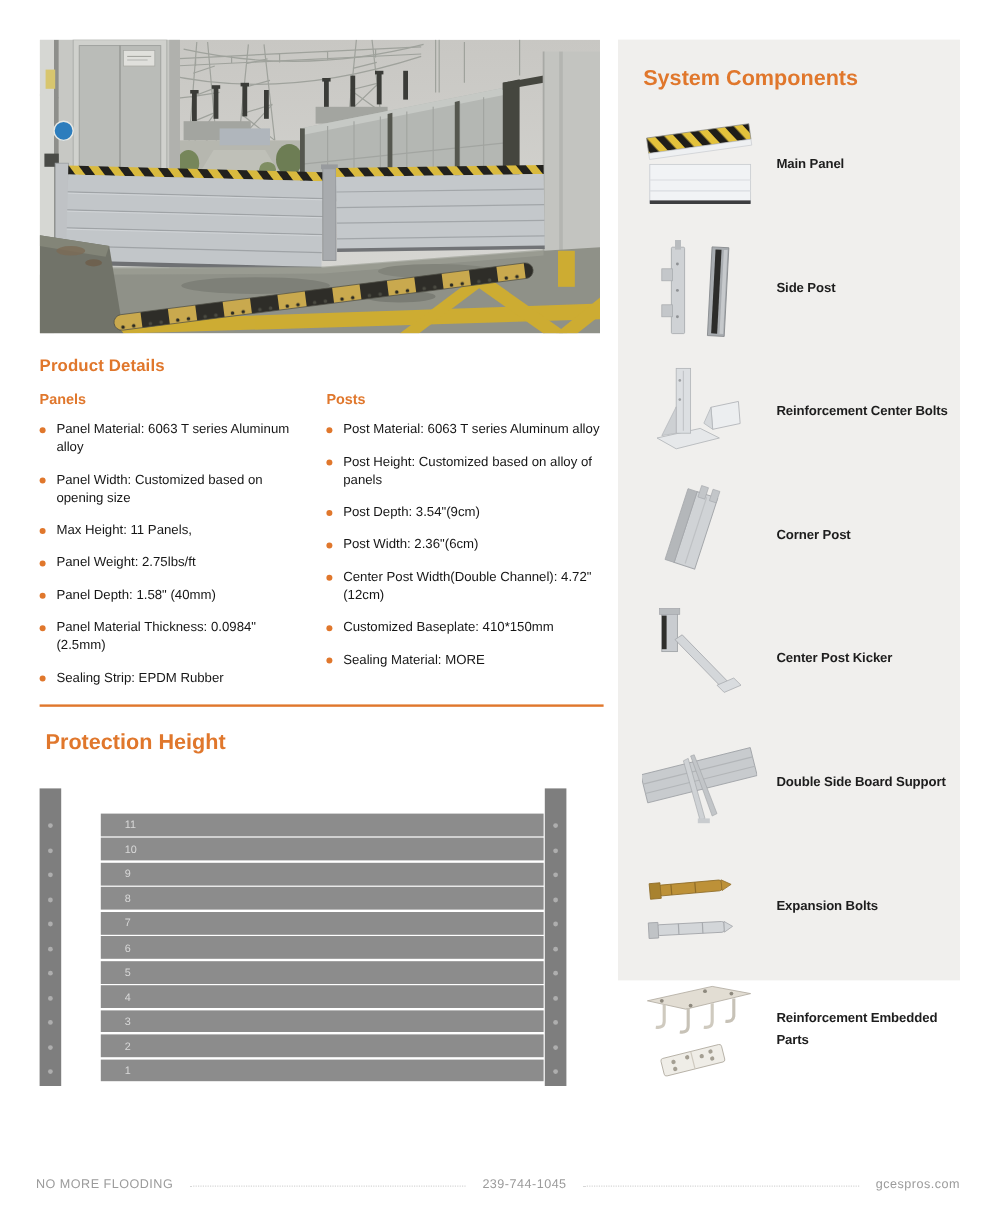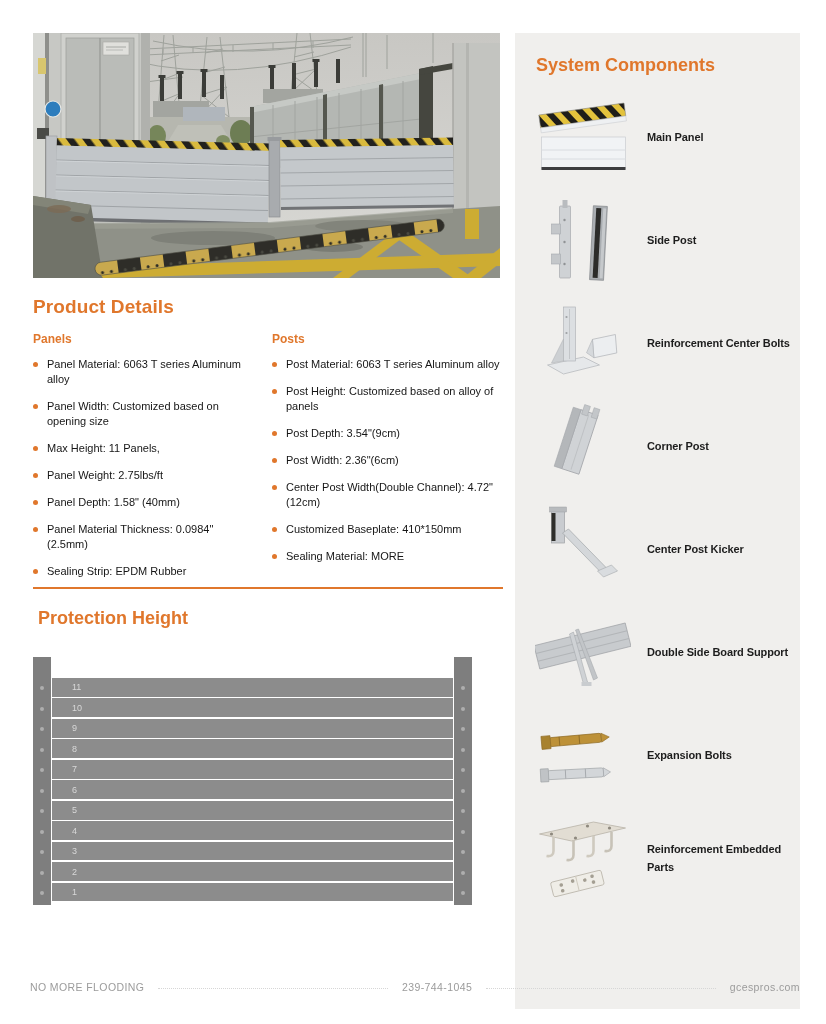--- a/index.html
+++ b/index.html
@@ -6,42 +6,42 @@
   body{
     width:826px;height:1024px;position:relative;background:#ffffff;
     font-family:"Liberation Sans", sans-serif;overflow:hidden;
     -webkit-font-smoothing:antialiased;
   }
   
   .photo{position:absolute;left:33px;top:33px;width:467px;height:245px;overflow:hidden;}
   .photo svg{display:block;width:100%;height:100%;}
   
   .main{position:absolute;left:33px;top:296px;width:470px;}
-  .h-main{color:#E0772C;font-size:19px;font-weight:bold;margin:0;letter-spacing:.1px;}
+  .h-main{color:#E0772C;font-size:14px;font-weight:bold;margin:0;letter-spacing:.1px;}
   .columns{display:flex;gap:27px;margin-top:14px;}
   .col-left{width:212px;flex:none;}
   .col-right{width:244px;flex:none;}
   .h-sub{color:#E0772C;font-size:12px;font-weight:bold;margin:0 0 11px 0;}
   ul.bullets{list-style:none;margin:0;padding:0;}
   ul.bullets li{display:flex;gap:9px;font-size:11px;color:#161616;line-height:15px;margin-bottom:12px;}
   .bullet{flex:none;width:5px;height:5px;border-radius:50%;background:#E0772C;margin-top:5px;}
   .divider{position:absolute;left:33px;top:587px;width:470px;height:2px;background:#E0772C;}
   .h-prot{position:absolute;left:38px;top:608px;color:#E0772C;font-size:18px;font-weight:bold;margin:0;}
   
   .diagram{position:absolute;left:33px;top:657px;width:439px;height:248px;}
   .post{position:absolute;top:0;width:18px;height:248px;background:#7e7e7e;box-sizing:border-box;padding-top:21px;}
   .post.left{left:0;}
   .post.right{right:0;}
   .dot-cell{height:20.5px;display:flex;align-items:center;justify-content:center;}
   .dot{width:4px;height:4px;border-radius:50%;background:#aeaeae;}
   .ph-panels{position:absolute;left:19px;top:21px;width:401px;}
-  .ph-panel{height:18.6px;margin-bottom:1.9px;background:#8c8c8c;display:flex;align-items:center;}
+  .ph-panel{height:18.6px;margin-bottom:1.9px;background:#8c8c8c;display:flex;align-items:center;margin-left:32px;}
   .ph-num{margin-left:20px;font-size:9px;color:#d8d8d8;}
   
-  .sidebar{position:absolute;left:515px;top:33px;width:285px;height:976px;background:#F0EFED;box-sizing:border-box;}
+  .sidebar{position:absolute;left:515px;top:33px;width:285px;height:784px;background:#F0EFED;box-sizing:border-box;}
   .h-side{color:#E0772C;font-size:18px;font-weight:bold;margin:22px 21px 0 21px;}
   .components{margin-top:10px;display:flex;flex-direction:column;padding:0 8px 0 12px;}
   .component{display:flex;align-items:center;height:103px;}
   .component .img{flex:none;width:112px;height:95px;display:flex;align-items:center;justify-content:center;}
   .component .img svg{width:96px;height:90px;}
   .component .label{font-size:11px;font-weight:bold;color:#1d1d1d;line-height:1.55;margin-left:8px;letter-spacing:-.1px;}
   
   .footer{position:absolute;left:30px;right:26px;top:981px;display:flex;align-items:center;
           font-size:10.5px;color:#9b9b9b;letter-spacing:.4px;}
   .leader{flex:1;height:0;border-bottom:1.5px dotted #d6d6d6;margin:3px 14px 0 14px;}

